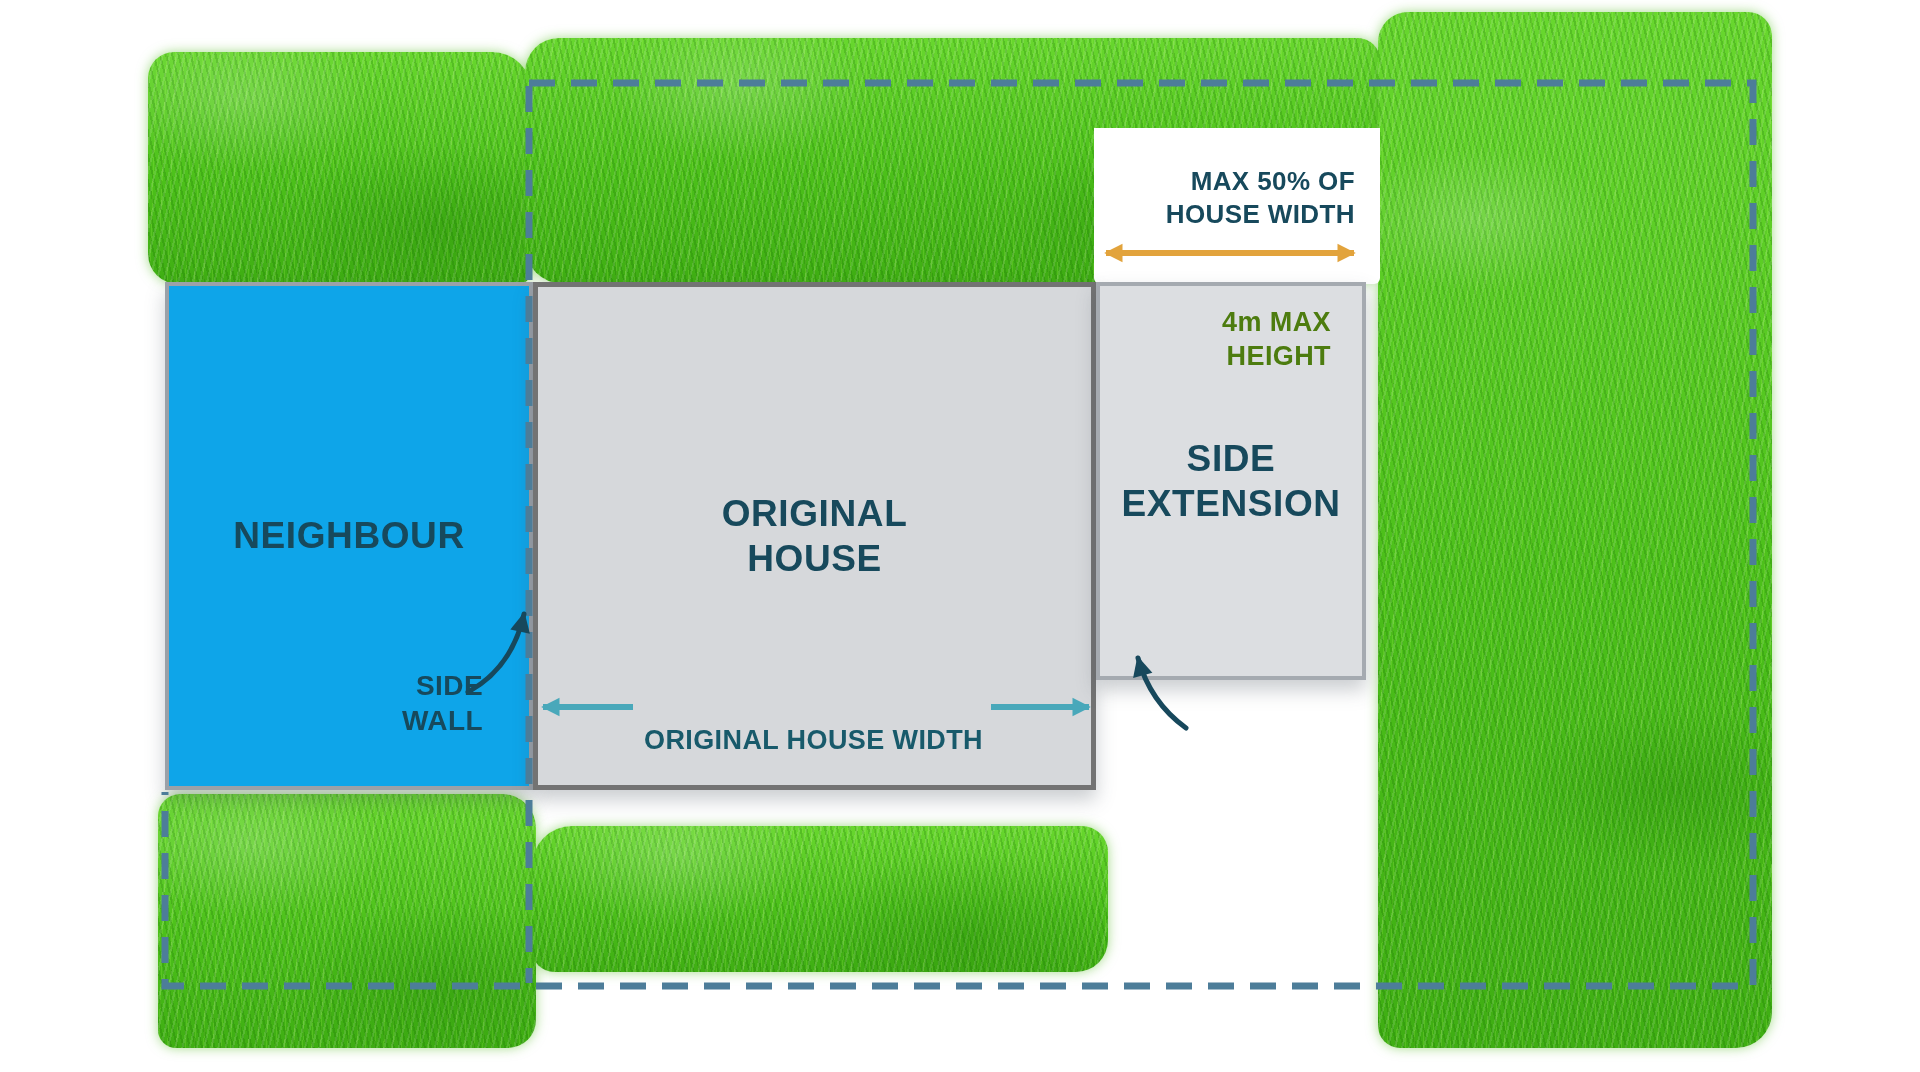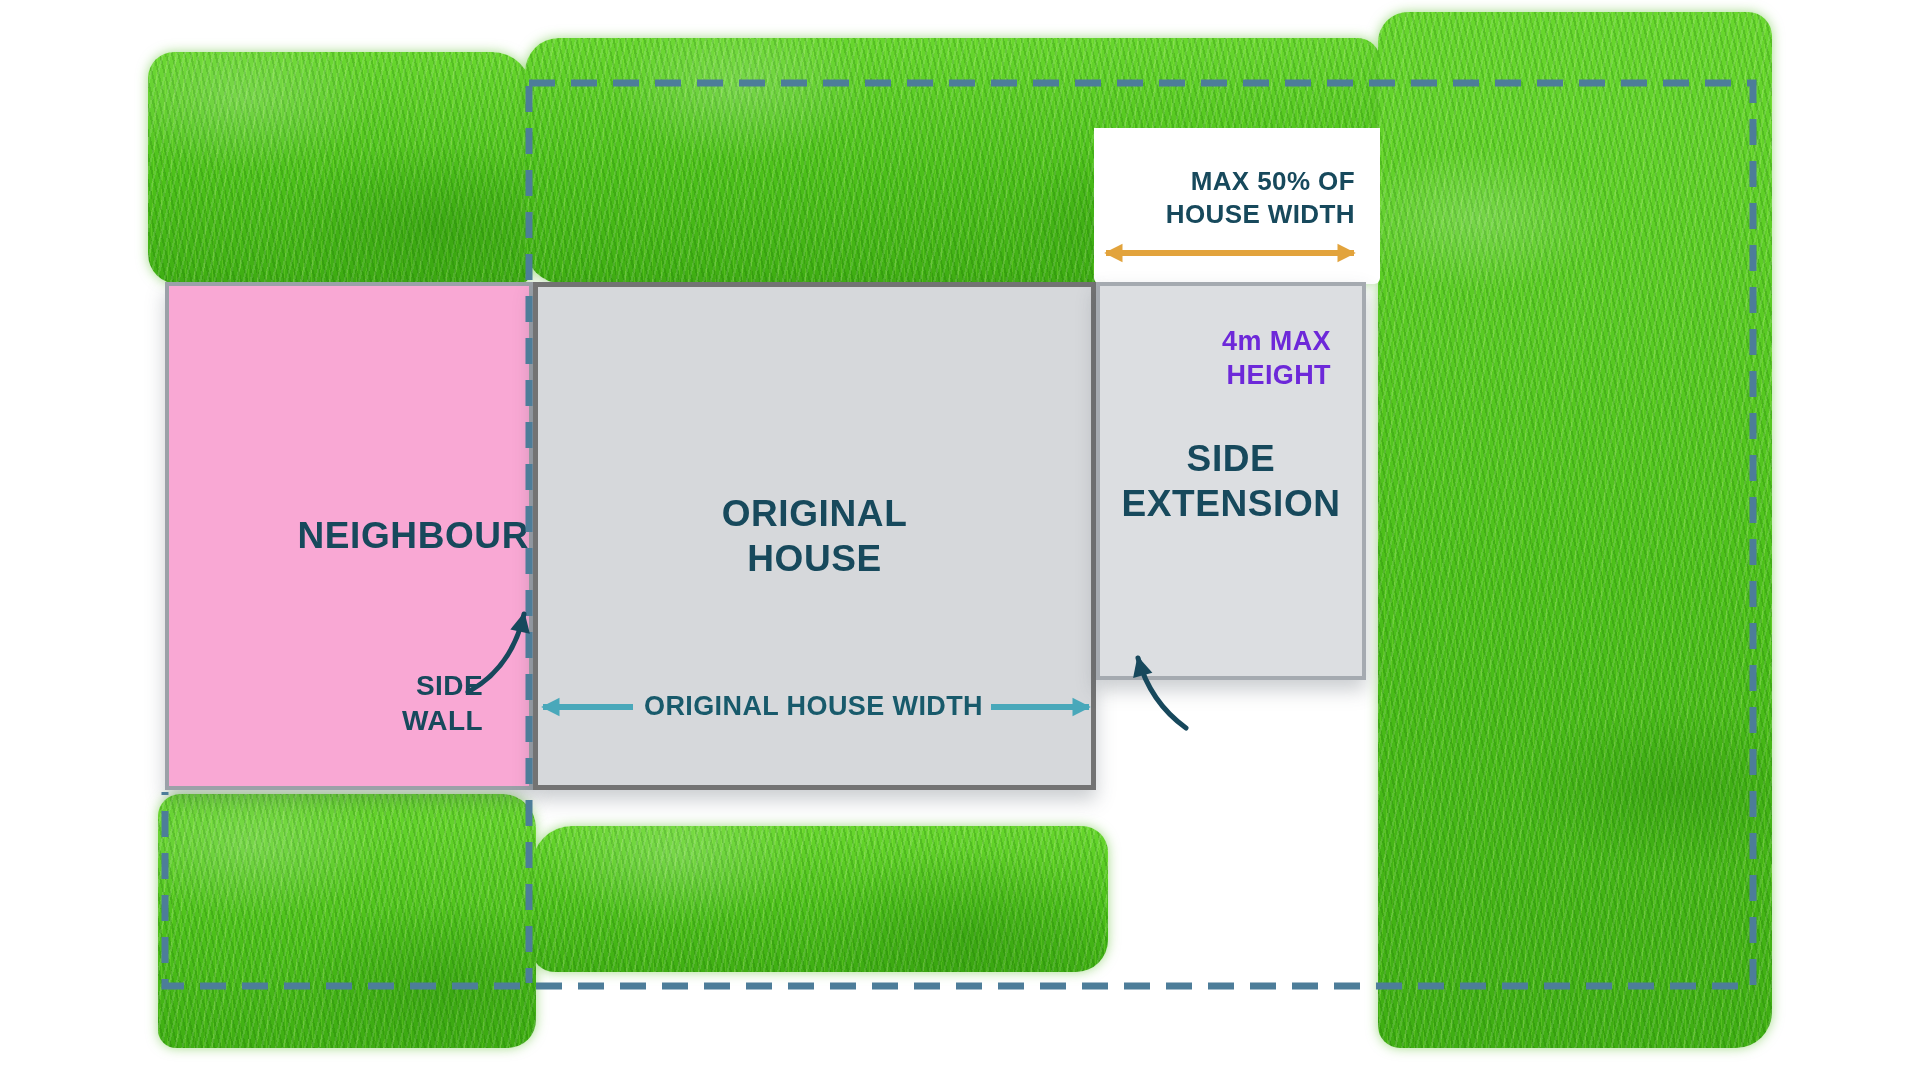--- a/index.html
+++ b/index.html
@@ -28,38 +28,38 @@
   .notch{
     position:absolute;left:1094px;top:128px;width:286px;height:156px;
     background:#ffffff;border-radius:0 0 6px 6px;
   }
   
   .block{
     position:absolute;box-sizing:border-box;
     display:flex;align-items:center;justify-content:center;
     box-shadow:0 10px 18px rgba(70,80,90,.28);
   }
-  .b-neighbour{left:165px;top:282px;width:368px;height:508px;background:#f9a8d4;border:4px solid #9ba1a8;justify-content:flex-end;}
+  .b-neighbour{left:165px;top:282px;width:368px;height:508px;background:#0ea5e9;border:4px solid #9ba1a8;}
   .b-original {left:533px;top:282px;width:563px;height:508px;background:#d6d8db;border:5px solid #737373;}
   .b-extension{left:1096px;top:282px;width:270px;height:398px;background:#dcdee1;border:4px solid #a5aab0;}
   .block-title{
     font-weight:bold;color:#17495c;text-align:center;line-height:1.22;letter-spacing:.6px;
     font-size:37px;
   }
   .bt-original{width:270px;}
   .bt-extension{width:230px;}
   
   .label{
     position:absolute;font-weight:bold;color:#17495c;text-align:right;
     line-height:1.25;letter-spacing:.4px;
   }
   .l-maxwidth {left:1111px;top:165px;width:244px;font-size:26px;}
-  .l-maxheight{left:1131px;top:306px;width:200px;font-size:27px;color:#6d28d9;margin-top:19px;}
+  .l-maxheight{left:1131px;top:306px;width:200px;font-size:27px;color:#4d7c0f;}
   .l-partywall{left:343px;top:668px;width:140px;font-size:28px;}
-  .l-housewidth{left:644px;top:690px;width:336px;font-size:27px;white-space:nowrap;color:#185a6b;}
+  .l-housewidth{left:644px;top:724px;width:336px;font-size:27px;white-space:nowrap;color:#185a6b;}
   .l-singlestorey{left:1171px;top:712px;width:150px;font-size:28px;}
   
   #overlay{position:absolute;left:0;top:0;width:1920px;height:1072px;pointer-events:none;}
 </style>
 </head>
 <body>
 
 <div id="stage">
 
   <div class="grass g-tl"></div>

